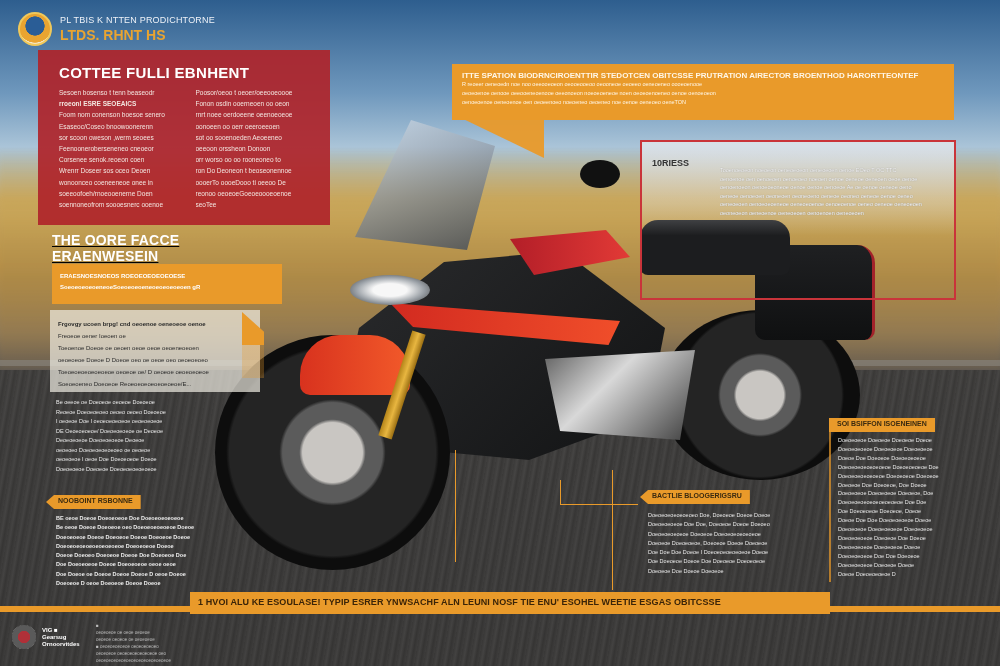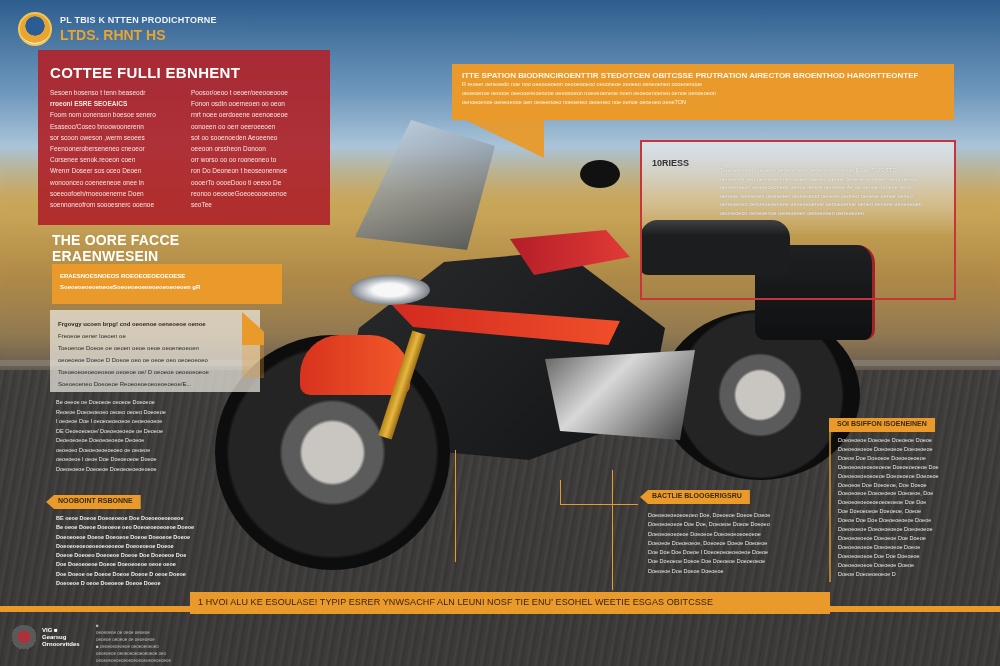--- a/index.html
+++ b/index.html
@@ -19,26 +19,26 @@
     position: absolute; left: 0; top: 150px; width: 1000px; height: 220px;
     background: linear-gradient(180deg, rgba(190,160,90,0.0) 0%, rgba(200,165,85,0.55) 30%, rgba(170,135,70,0.65) 60%, rgba(120,100,80,0.3) 100%);
     filter: blur(2px);
   }
   .logo { position: absolute; left: 18px; top: 12px; display: flex; align-items: center; gap: 8px; }
   .logo-badge {
     width: 34px; height: 34px; border-radius: 50%;
     background: radial-gradient(circle at 50% 40%, #2a5d96 0 40%, #e9a431 42% 70%, #f3e7c8 72%);
     border: 2px solid #f0c85a;
   }
-  .logo-text1 { color: #eef2f8; font-size: 9px; font-weight: bold; letter-spacing: 0.2px; }
+  .logo-text1 { color: #eef2f8; font-size: 9px; font-weight: normal; letter-spacing: 0.2px; }
   .logo-text2 { color: #e9a431; font-size: 14px; font-weight: bold; margin-top: 2px; }
 
   .panel-red {
     position: absolute; left: 38px; top: 50px; width: 292px; height: 175px;
-    background: rgba(175, 36, 42, 0.92); padding: 14px 10px 10px 12px; color: #f3e6e0;
+    background: rgba(175, 36, 42, 0.92); padding: 14px 10px 10px 21px; color: #f3e6e0;
   }
   .panel-red h2 { font-size: 15px; font-weight: bold; color: #fff; letter-spacing: 0.3px; margin-bottom: 6px; }
   .cols { display: flex; gap: 12px; }
   .cols > div { flex: 1; }
   .line { font-size: 6.5px; line-height: 11.2px; white-space: nowrap; overflow: hidden; }
 
   .banner-orange {
     position: absolute; left: 452px; top: 64px; width: 502px; height: 56px;
     background: #e99a2a; padding: 7px 10px; color: #fff6e6;
   }
@@ -48,21 +48,21 @@
 
   .frame-red {
     position: absolute; left: 640px; top: 140px; width: 316px; height: 160px;
     border: 2px solid #c9343a; background: linear-gradient(180deg, rgba(230,232,236,0.78) 0%, rgba(230,232,236,0.35) 40%, rgba(230,232,236,0) 60%);
     padding: 24px;
   }
   .frame-red .badge { position: absolute; left: 10px; top: 16px; color: #333; font-size: 9px; font-weight: bold; }
   .frame-red .text { margin-left: 54px; color: #fafafa; }
   .frame-red .line { font-size: 5.5px; line-height: 8.5px; text-shadow: 0 0 1px #777; }
 
-  .core-title { position: absolute; left: 52px; top: 232px; width: 230px; }
+  .core-title { position: absolute; left: 52px; top: 232px; width: 230px; text-decoration: underline; }
   .core-title .t1 { color: #fff; font-size: 14px; font-weight: bold; letter-spacing: 0.2px; }
   .core-title .t2 { color: #e9a431; font-size: 13px; font-weight: bold; margin-top: 2px; }
   .core-bar {
     position: absolute; left: 52px; top: 264px; width: 230px; height: 40px; background: #e99a2a; padding: 7px 8px; color: #fff;
   }
   .core-bar .line { font-size: 6px; line-height: 11px; font-weight: bold; }
   .core-card {
     position: absolute; left: 50px; top: 310px; width: 210px; height: 82px;
     background: rgba(240, 236, 226, 0.7); padding: 8px; color: #2b2b2b;
   }
@@ -84,21 +84,21 @@
   .mid-block .line { font-size: 5.5px; line-height: 9.3px; }
   .right-block { position: absolute; left: 838px; top: 436px; width: 120px; color: #e8e8e8; }
   .right-block .line { font-size: 5.5px; line-height: 8.9px; }
   .right-bar { position: absolute; left: 829px; top: 432px; width: 2px; height: 150px; background: #e99a2a; opacity: 0.7; }
 
   .leader { position: absolute; background: #e99a2a; }
 
   .footer-strip { position: absolute; left: 0; top: 606px; width: 1000px; height: 6px; background: #e99a2a; }
   .footer-banner {
     position: absolute; left: 190px; top: 592px; width: 640px; height: 22px; background: #e99a2a;
-    color: #3a2408; font-size: 9px; font-weight: normal; padding: 5px 8px; white-space: nowrap; overflow: hidden; letter-spacing: 0.1px;
+    color: #3a2408; font-size: 9px; font-weight: bold; padding: 5px 8px; white-space: nowrap; overflow: hidden; letter-spacing: 0.1px;
   }
   .footer-logo { position: absolute; left: 12px; top: 625px; display: flex; align-items: center; gap: 6px; }
   .footer-logo .emblem { width: 24px; height: 24px; border-radius: 50%; background: radial-gradient(circle, #b03038 0 35%, #5a5a5a 37% 70%, #cfcfcf 72%); }
   .footer-logo .name { color: #fff; font-size: 6px; line-height: 7px; font-weight: bold; }
   .footer-info { position: absolute; left: 96px; top: 622px; color: #bcbcbc; }
   .footer-info .line { font-size: 4.5px; line-height: 7px; }
 
   
   .moto { position: absolute; left: 215px; top: 120px; width: 665px; height: 450px; }
   .wheel { position: absolute; border-radius: 50%; background: radial-gradient(circle, #c9c6c2 0 18%, #5b5b5b 20% 30%, #242424 32% 62%, #0d0d0d 64% 100%); }

